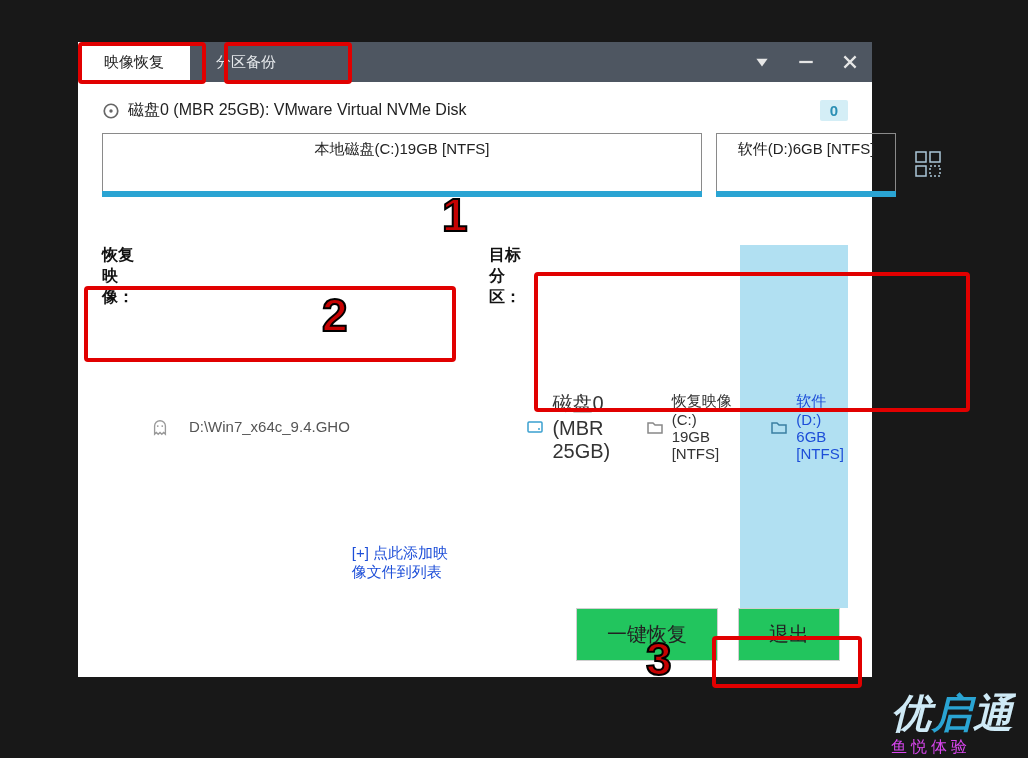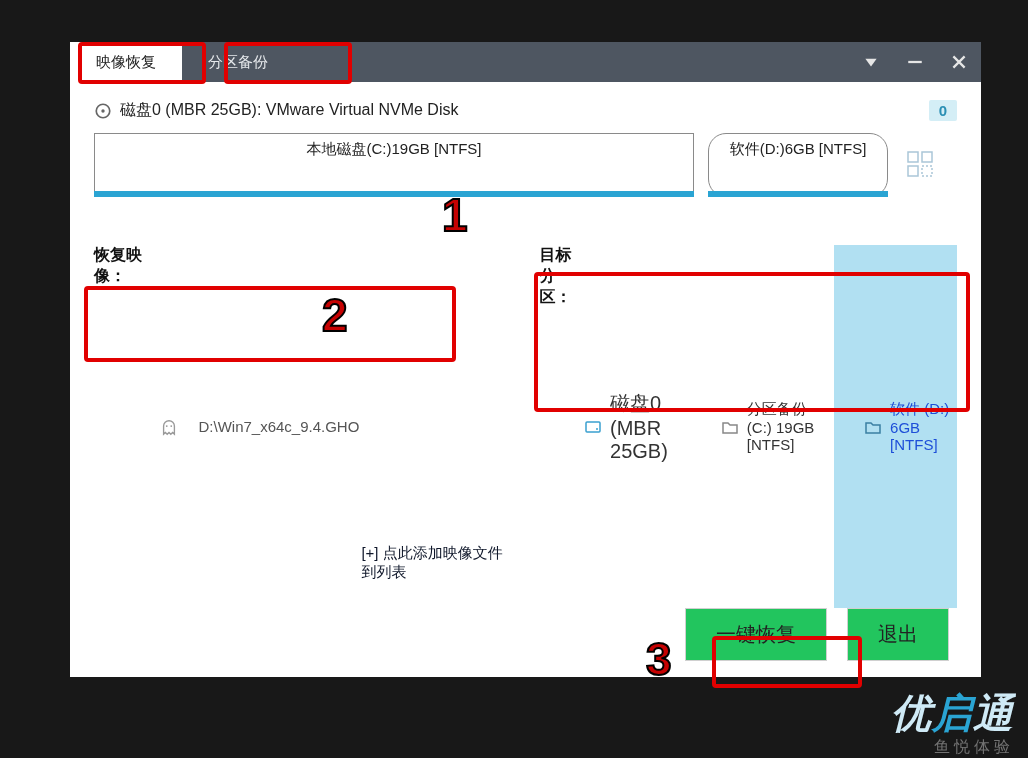--- a/index.html
+++ b/index.html
@@ -6,23 +6,23 @@
   body {
     background: #181818;
     font-family: "Segoe UI", "Microsoft YaHei", sans-serif;
     width: 1028px;
     height: 758px;
     position: relative;
     overflow: hidden;
   }
   .window {
     position: absolute;
-    left: 70px;
+    left: 78px;
     top: 42px;
-    width: 911px;
+    width: 794px;
     height: 635px;
     background: #fff;
   }
   .titlebar {
     height: 40px;
     background: #4e5661;
     display: flex;
     align-items: stretch;
     color: #e6e9ec;
     font-size: 15px;
@@ -80,21 +80,21 @@
     height: 64px;
     padding: 6px 10px;
     font-size: 15px;
     color: #222;
     position: relative;
     display: flex;
     flex-direction: row;
     justify-content: center;
   }
   .partition.first { flex: 0 0 600px; }
-  .partition.second { flex: 0 0 180px; border-radius: 18px; }
+  .partition.second { flex: 0 0 180px; }
   .partition .bar {
     position: absolute;
     left: -1px; right: -1px; bottom: -1px;
     height: 6px;
     background: #2aa4d3;
   }
   .unalloc {
     flex: 0 0 38px;
     display: flex;
     align-items: center;
@@ -139,21 +139,21 @@
     gap: 8px;
     color: #333;
     font-size: 15px;
     padding: 6px 2px 6px 30px;
   }
   .tree-child.selected {
     background: #b1e0f2;
     color: #1d4ed8;
   }
   .add-link {
-    color: #0f172a;
+    color: #1d4ed8;
     font-size: 15px;
     margin-top: auto;
     margin-bottom: 26px;
     cursor: pointer;
   }
   .footer {
     display: flex;
     justify-content: flex-end;
     gap: 20px;
     padding-right: 8px;
@@ -188,34 +188,34 @@
     -webkit-text-stroke: 2px #000;
     pointer-events: none;
   }
   .n1 { left: 442px; top: 188px; }
   .n2 { left: 322px; top: 288px; }
   .n3 { left: 646px; top: 632px; }
   .logo {
     position: absolute;
     right: 14px;
     bottom: 0px;
-    text-align: right;
+    text-align: left;
     color: #cfeaf6;
     pointer-events: none;
   }
   .logo-main {
     font-size: 40px;
     font-weight: 900;
     font-style: italic;
     letter-spacing: 1px;
   }
   .logo-main .accent { color: #2aa4d3; }
   .logo-sub {
     font-size: 16px;
-    color: #737373;
+    color: #d946ef;
     margin-top: -4px;
     letter-spacing: 4px;
   }
   .ico { width: 18px; height: 18px; flex-shrink: 0; }
 </style>
 </head>
 <body>
 
 <div class="window">
   <div class="titlebar">
@@ -290,21 +290,21 @@
           <svg class="ico" viewBox="0 0 18 18">
               <rect x="2" y="4" width="14" height="10" rx="1" fill="none" stroke="#3aa0cf" stroke-width="1.5"></rect>
               <circle cx="13" cy="11" r="1" fill="#3aa0cf"></circle>
             </svg>
           <span>磁盘0 (MBR 25GB)</span>
         </div>
         <div class="tree-child">
           <svg class="ico" viewBox="0 0 18 18">
               <path fill="none" stroke="#888" stroke-width="1.5" d="M2 5 h5 l2 2 h7 v8 h-14 z"></path>
             </svg>
-          <span>分区备份 (C:) 19GB [NTFS]</span>
+          <span>恢复映像 (C:) 19GB [NTFS]</span>
         </div>
         <div class="tree-child selected">
           <svg class="ico" viewBox="0 0 18 18">
               <path fill="none" stroke="#3a7fa3" stroke-width="1.5" d="M2 5 h5 l2 2 h7 v8 h-14 z"></path>
             </svg>
           <span>软件 (D:) 6GB [NTFS]</span>
         </div>
       </div>
     </div>
 

